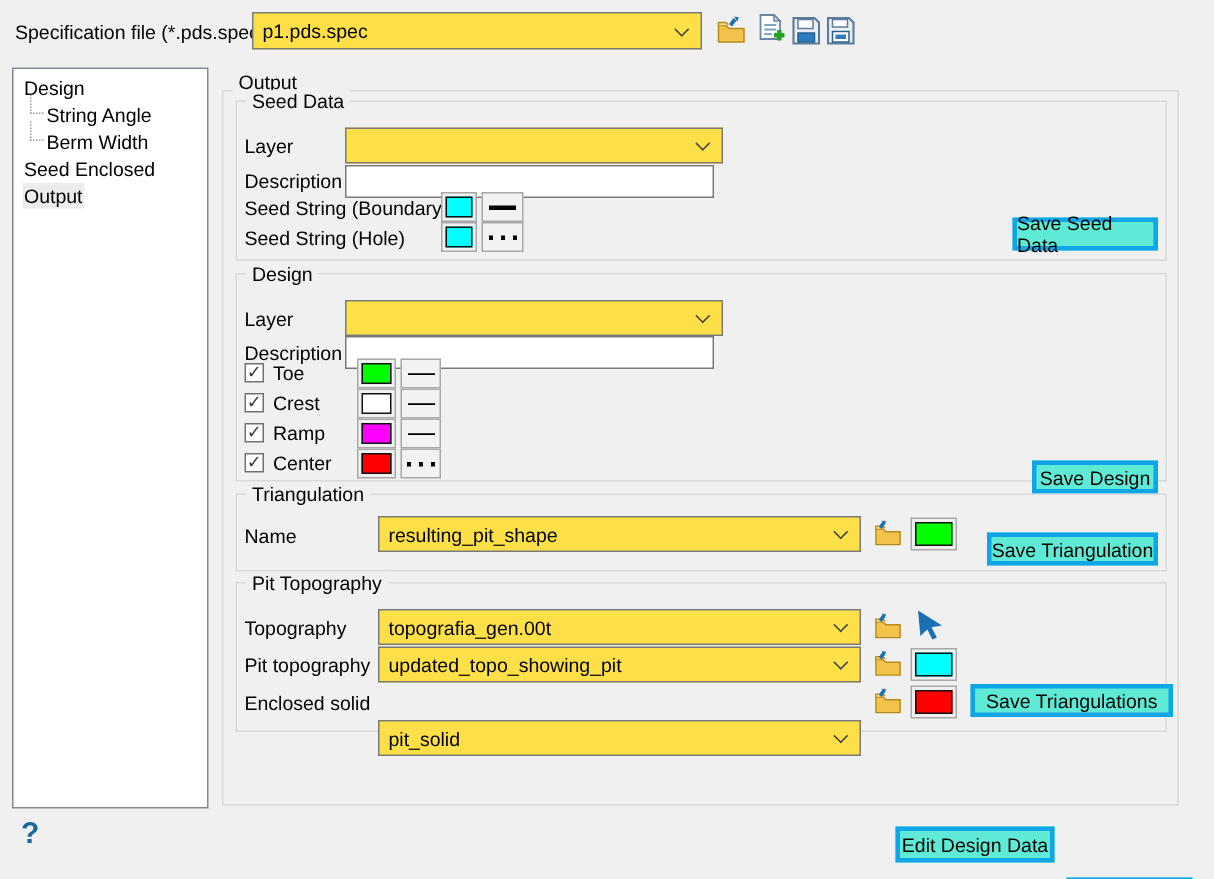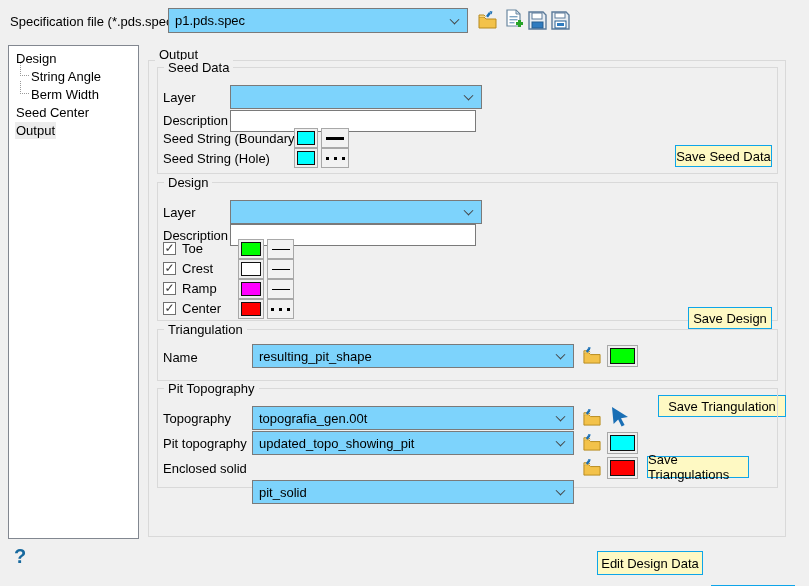--- a/index.html
+++ b/index.html
@@ -9,40 +9,40 @@
     font-size: 13px;
     color: #000;
     background: #f0f0f0;
   }
   #dialog { position: relative; width: 809px; height: 586px; background: #f0f0f0; overflow: hidden; }
   .abs { position: absolute; }
   .lbl { white-space: nowrap; }
 
   
   .combo {
-    position: absolute; background: #7dd3fc; border: 1px solid #7a7a7a;
+    position: absolute; background: #fde047; border: 1px solid #7a7a7a;
     display: flex; align-items: center; padding-left: 6px; cursor: default;
   }
   .combo .chev {
     position: absolute; right: 9px; top: 50%; width: 7px; height: 7px;
     border-right: 1.6px solid #444; border-bottom: 1.6px solid #444;
     transform: translateY(-70%) rotate(45deg);
   }
   .textbox {
     position: absolute; background: #fff; border: 1px solid #7a7a7a;
     padding-left: 6px; display: flex; align-items: center;
   }
 
   
   .group { position: absolute; border: 1px solid #d9d9d9; }
   .group-label { position: absolute; background: #f0f0f0; padding: 0 4px; white-space: nowrap; }
 
   
   .btn {
-    position: absolute; background: #fef9c3; border: 1px solid #0ea5e9;
+    position: absolute; background: #5eead4; border: 3px solid #0ea5e9;
     display: flex; align-items: center; justify-content: center;
     font-size: 13px; cursor: default;
   }
 
   
   .swatchbtn {
     position: absolute; background: #f0f0f0; border: 1px solid #a8a8a8;
     display: flex; align-items: center; justify-content: center; padding: 2px;
   }
   .swatch-inner { width: 100%; height: 100%; border: 1px solid #111; }
@@ -129,21 +129,21 @@
       </div>
     <div class="tree-item lvl1">
         <span class="conn"></span>
         <span class="txt">String Angle</span>
       </div>
     <div class="tree-item lvl1">
         <span class="conn"></span>
         <span class="txt">Berm Width</span>
       </div>
     <div class="tree-item">
-        <span class="txt">Seed Center</span>
+        <span class="txt">Seed Enclosed</span>
       </div>
     <div class="tree-item selected">
         <span class="txt">Output</span>
       </div>
   </div>
 
   <div class="group" style="left:148px; top:60px; width:638px; height:477px;"></div>
   <div class="group-label" style="left:155px; top:47px;">Output</div>
 
   <div class="group" style="left:157px; top:67px; width:621px; height:107px;"></div>
@@ -242,21 +242,21 @@
     <svg width="20" height="19" viewBox="0 0 21 20">
       <path d="M2 7 h5 l2 2 h10 v9 h-17 z" fill="#f3c24a" stroke="#b78a1e" stroke-width="1"></path>
       <path d="M2 7 v-2 h5 l1.5 1.5" fill="#f9da85" stroke="#b78a1e" stroke-width="1"></path>
       <path d="M4 5.5 l2.5-3.5 2 1.4 -2.4 3.6 z" fill="#1a6fb5"></path>
       <path d="M6.2 1 l3 .6 -1.2 2.8 z" fill="#1a6fb5"></path>
     </svg>
   </div>
   <div class="swatchbtn" style="left:607px; top:345px; width:31px; height:22px;">
     <span class="swatch-inner" style="background: rgb(0, 255, 0);"></span>
   </div>
-  <div class="btn" style="left:658px; top:355px; width:128px; height:22px;margin-top:40px;">Save Triangulation</div>
+  <div class="btn" style="left:658px; top:355px; width:114px; height:22px;">Save Triangulation</div>
 
   <div class="group" style="left:157px; top:388px; width:621px; height:100px;"></div>
   <div class="group-label" style="left:164px; top:381px;">Pit Topography</div>
 
   <div class="abs lbl" style="left:163px; top:411px;">Topography</div>
   <div class="combo" style="left:252px; top:406px; width:322px; height:24px;">
     <span>topografia_gen.00t</span>
     <span class="chev"></span>
   </div>
   <div class="abs" style="left:582px; top:408px;">
@@ -300,19 +300,19 @@
       <path d="M2 7 h5 l2 2 h10 v9 h-17 z" fill="#f3c24a" stroke="#b78a1e" stroke-width="1"></path>
       <path d="M2 7 v-2 h5 l1.5 1.5" fill="#f9da85" stroke="#b78a1e" stroke-width="1"></path>
       <path d="M4 5.5 l2.5-3.5 2 1.4 -2.4 3.6 z" fill="#1a6fb5"></path>
       <path d="M6.2 1 l3 .6 -1.2 2.8 z" fill="#1a6fb5"></path>
     </svg>
   </div>
   <div class="swatchbtn" style="left:607px; top:457px; width:31px; height:22px;">
     <span class="swatch-inner" style="background: rgb(255, 0, 0);"></span>
   </div>
 
-  <div class="btn" style="left:647px; top:456px; width:102px; height:22px;">Save Triangulations</div>
+  <div class="btn" style="left:647px; top:456px; width:135px; height:22px;">Save Triangulations</div>
 
   <div class="help-q">?</div>
   <div class="btn" style="left:597px; top:551px; width:106px; height:24px;">Edit Design Data</div>
   <div class="btn" style="left:711px; top:551px; width:84px; height:24px;margin-top:34px;">Cancel</div>
 
 </div>
 
 </body></html>

